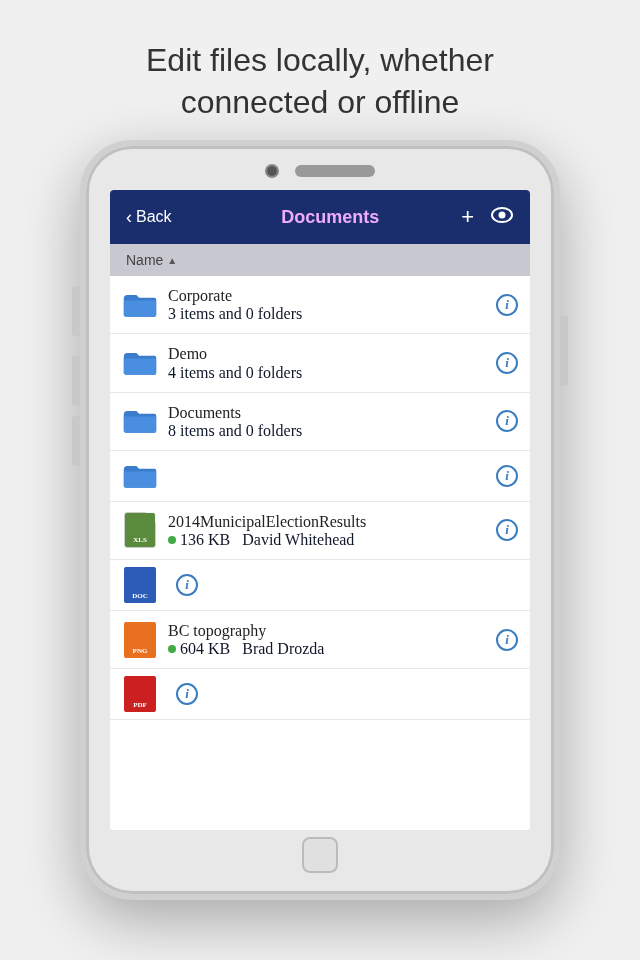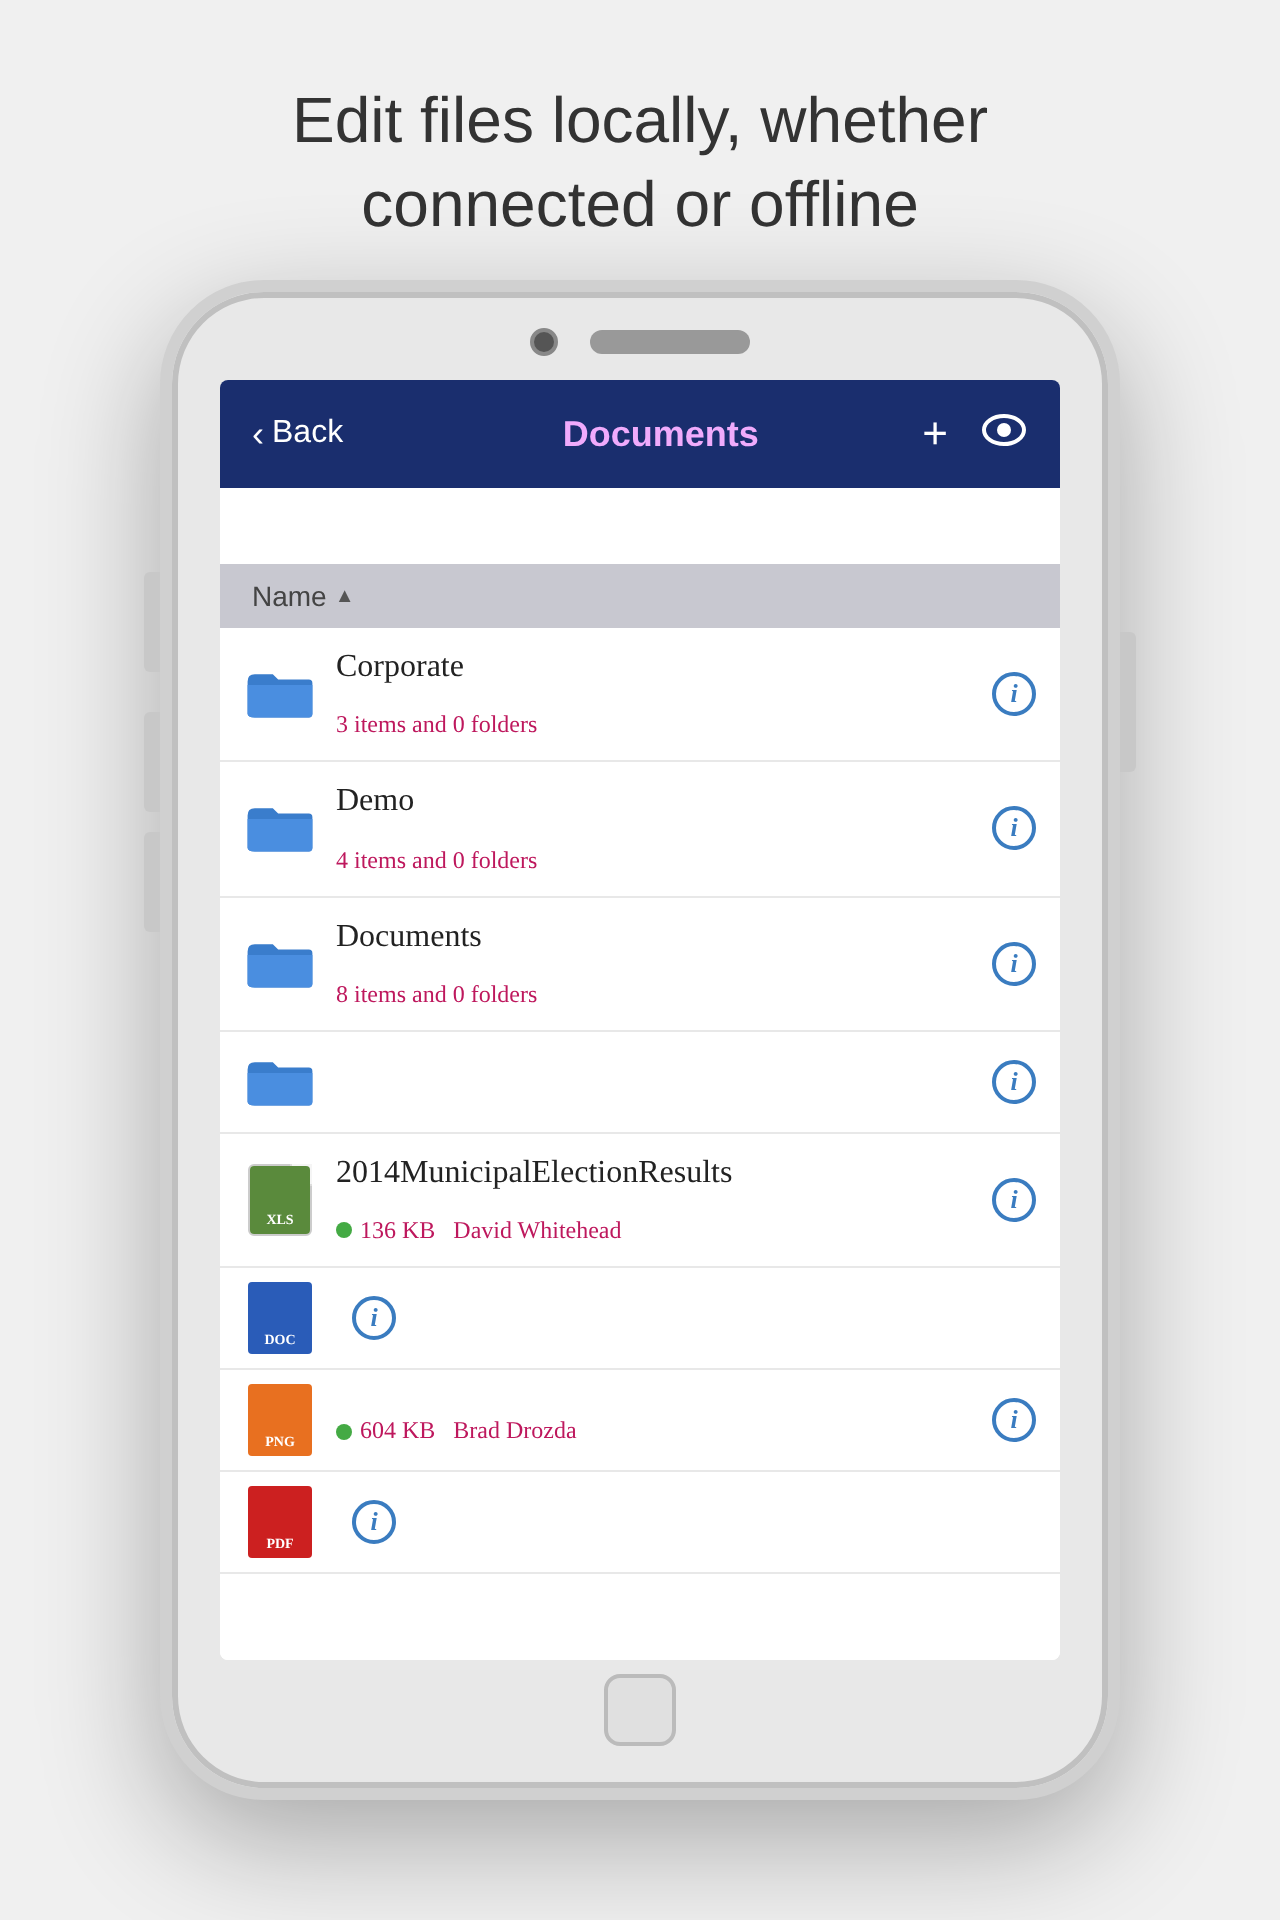--- a/index.html
+++ b/index.html
@@ -158,21 +158,20 @@
     .sort-header {
       background: #c8c8d0;
       padding: 8px 16px;
       font-size: 14px;
       color: #444;
       font-weight: 500;
       flex-shrink: 0;
       display: flex;
       align-items: center;
       gap: 4px;
-      margin-top: 38px;
     }
 
     .sort-arrow {
       font-size: 10px;
       color: #555;
     }
 
     
     .file-list {
       flex: 1;
@@ -250,23 +249,23 @@
     }
 
     .item-name {
       font-size: 16px;
       color: #222;
       font-weight: 400;
       line-height: 1.2;
     }
 
     .item-meta {
-      font-size: 12px;
-      color: #be185d;
-      margin-top: 12px;
+      font-size: 16px;
+      color: #0f172a;
+      margin-top: 0;
       display: flex;
       align-items: center;
       gap: 4px;
     }
 
     .green-dot {
       width: 8px;
       height: 8px;
       background: #44aa44;
       border-radius: 50%;
@@ -428,20 +427,21 @@
         <div class="info-icon">i</div>
       </div>
 
       <div class="list-item">
         <div class="item-icon">
           <div style="position:relative; width:32px; height:36px; background:#e87020; border-radius:2px; display:flex; align-items:flex-end; justify-content:center; padding-bottom:3px;">
             <span style="font-size:7px;font-weight:700;color:#fff;">PNG</span>
           </div>
         </div>
         <div class="item-content">
+          <div class="item-name">BC topography</div>
           <div class="item-meta">
             <span class="green-dot"></span>
             604 KB &nbsp; Brad Drozda
           </div>
         </div>
         <div class="info-icon">i</div>
       </div>
 
       <div class="list-item">
         <div class="item-icon">

